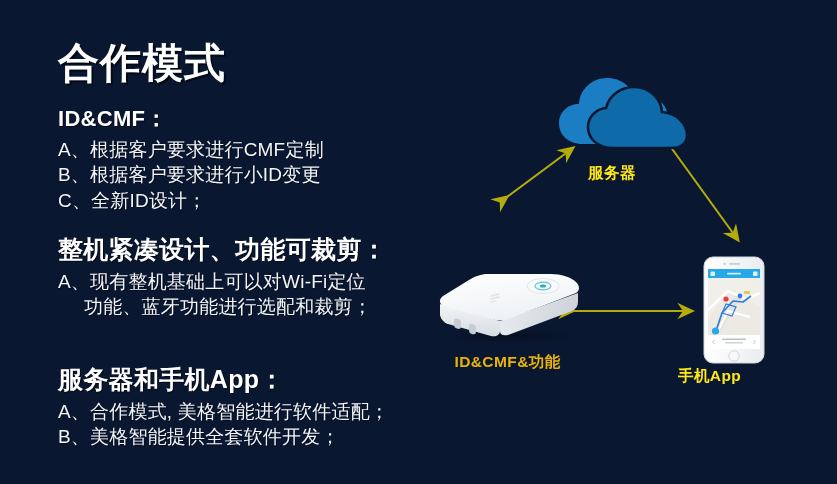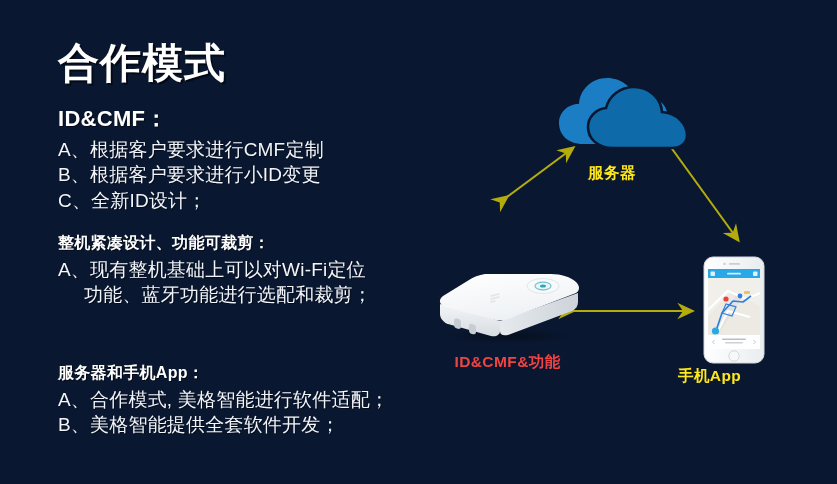--- a/index.html
+++ b/index.html
@@ -26,21 +26,21 @@
   .block{position:absolute;left:58px;}
   .block.b1{top:104px;}
   .block.b2{top:233px;}
   .block.b3{top:363px;}
   .blk-head{
     font-size:22px;font-weight:bold;color:#ffffff;
     letter-spacing:.3px;white-space:nowrap;
     text-shadow:1px 1px 0 rgba(0,0,0,.5);
     margin-bottom:3px;
   }
-  .block.b2 .blk-head,.block.b3 .blk-head{font-size:16px;}
+  .block.b2 .blk-head,.block.b3 .blk-head{font-size:25px;}
   .blk-line{
     font-size:19px;color:#f2f5fa;line-height:1.33;
     white-space:nowrap;letter-spacing:.2px;
     text-shadow:1px 1px 0 rgba(0,0,0,.45);
   }
   .blk-line.indent{padding-left:26px;}
 
   
   #diagram{position:absolute;left:420px;top:0;width:417px;height:484px;}
 
@@ -48,21 +48,21 @@
   #cloud{position:absolute;left:135px;top:72px;width:150px;height:80px;}
   .cloud-label{
     position:absolute;left:168px;top:163px;width:90px;text-align:left;
     color:#ffe81a;font-size:15.5px;font-weight:bold;letter-spacing:.5px;
   }
 
   
   #device{position:absolute;left:13px;top:268px;width:150px;height:75px;}
   .device-label{
     position:absolute;left:0px;top:352px;width:175px;text-align:center;
-    color:#ef4444;font-size:15.5px;font-weight:bold;letter-spacing:.4px;
+    color:#eab308;font-size:15.5px;font-weight:bold;letter-spacing:.4px;
   }
 
   
   #phone{position:absolute;left:282px;top:255px;width:64px;height:110px;}
   .phone-label{
     position:absolute;left:258px;top:366px;width:115px;text-align:left;
     color:#ffe81a;font-size:15.5px;font-weight:bold;letter-spacing:.4px;
   }
 
   

